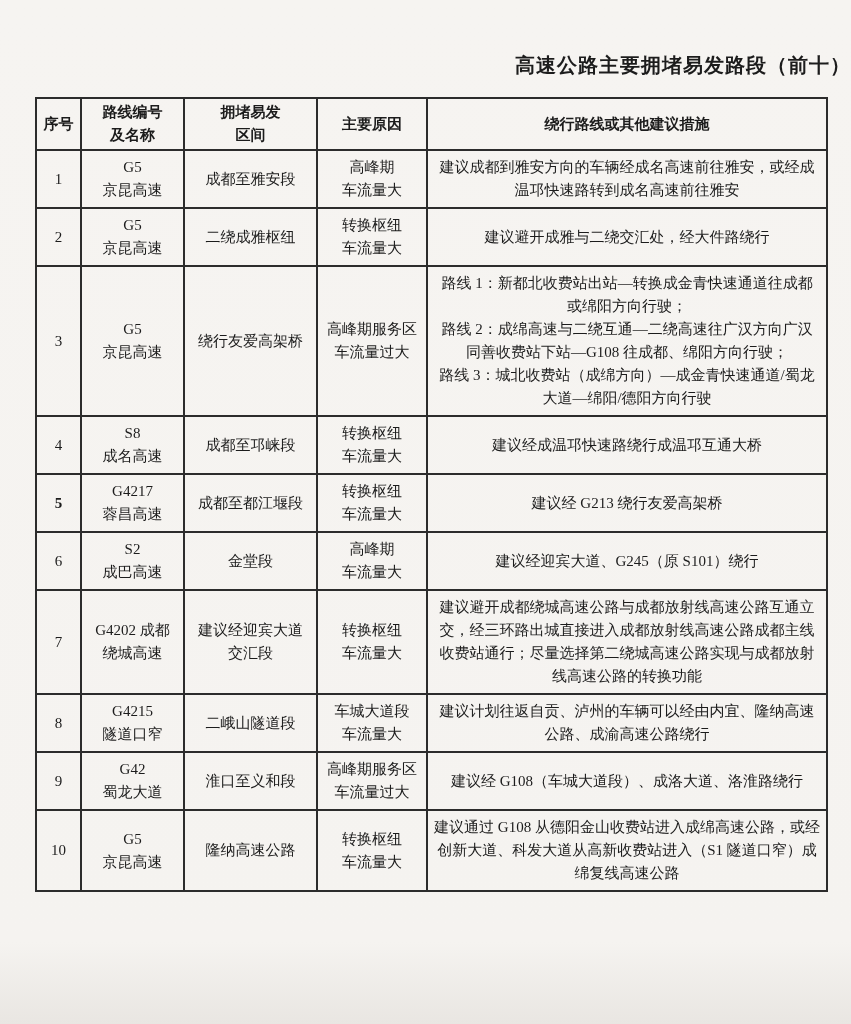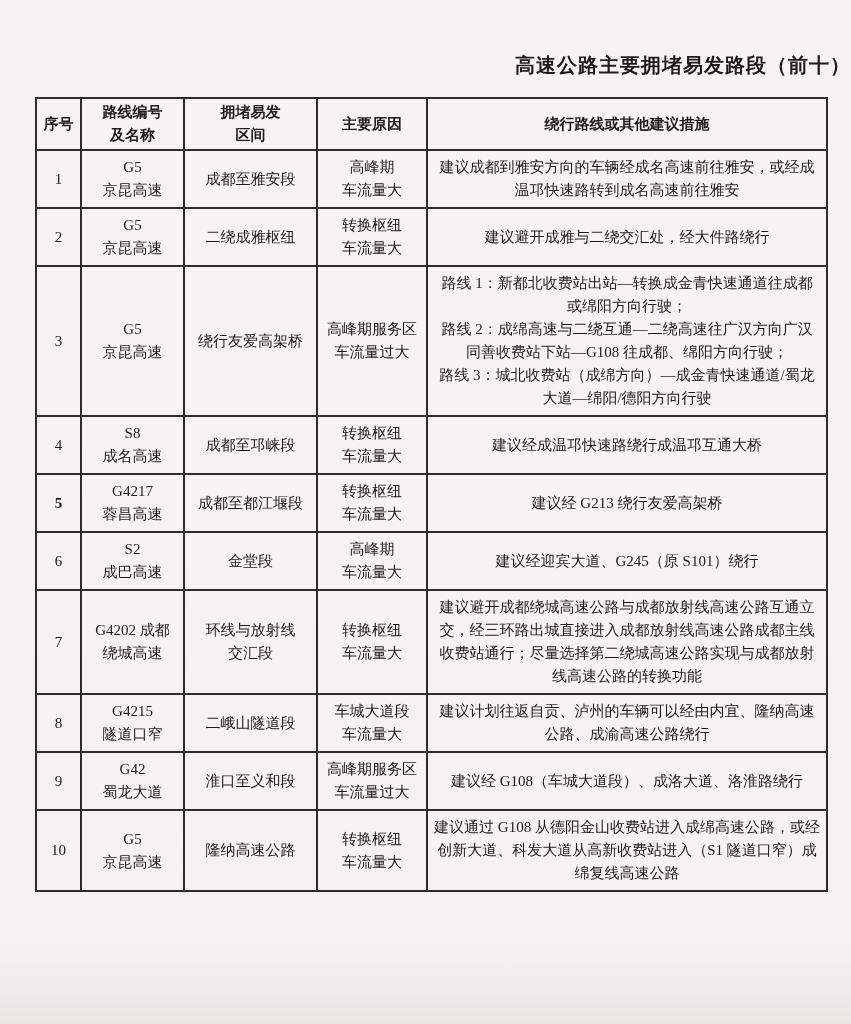--- a/index.html
+++ b/index.html
@@ -135,21 +135,21 @@
 成巴高速</td>
           <td class="c-center">金堂段</td>
           <td class="c-center">高峰期
 车流量大</td>
           <td class="c-advice">建议经迎宾大道、G245（原 S101）绕行</td>
         </tr>
         <tr>
           <td class="c-no">7</td>
           <td class="c-center">G4202 成都
 绕城高速</td>
-          <td class="c-center">环线与放射线
+          <td class="c-center">建议经迎宾大道
 交汇段</td>
           <td class="c-center">转换枢纽
 车流量大</td>
           <td class="c-advice">建议避开成都绕城高速公路与成都放射线高速公路互通立交，经三环路出城直接进入成都放射线高速公路成都主线收费站通行；尽量选择第二绕城高速公路实现与成都放射线高速公路的转换功能</td>
         </tr>
         <tr>
           <td class="c-no">8</td>
           <td class="c-center">G4215
 隧道口窄</td>
           <td class="c-center">二峨山隧道段</td>

